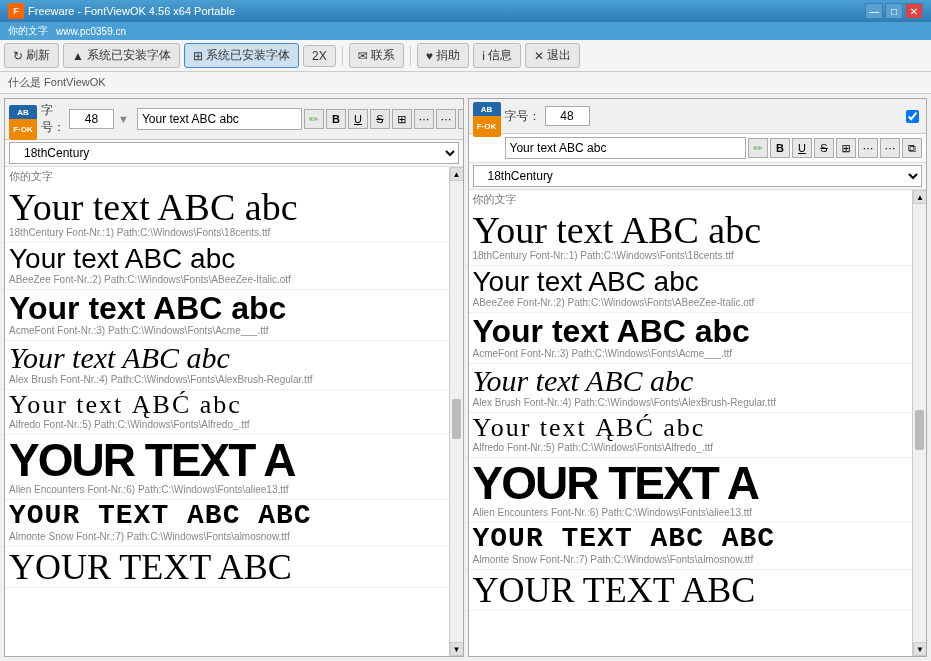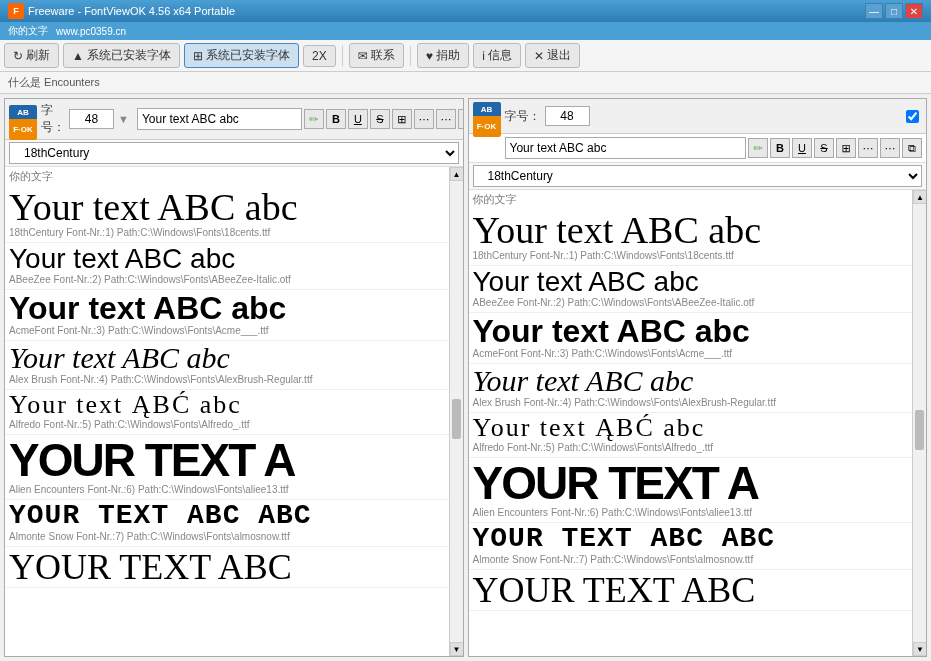--- a/index.html
+++ b/index.html
@@ -332,21 +332,21 @@
     <span>ℹ</span>
     <span>信息</span>
   </button>
   <button class="toolbar-btn">
     <span>✕</span>
     <span>退出</span>
   </button>
 </div>
 
 <div class="info-bar">
-  <span>什么是 Encounters</span>
+  <span>什么是 FontViewOK</span>
 </div>
 
 <div class="main-content">
 
   <div class="panel">
 
     <div class="panel-header">
       <div class="app-icon">
         <div class="app-icon-top">AB</div>
         <div class="app-icon-bottom">F·OK</div>

